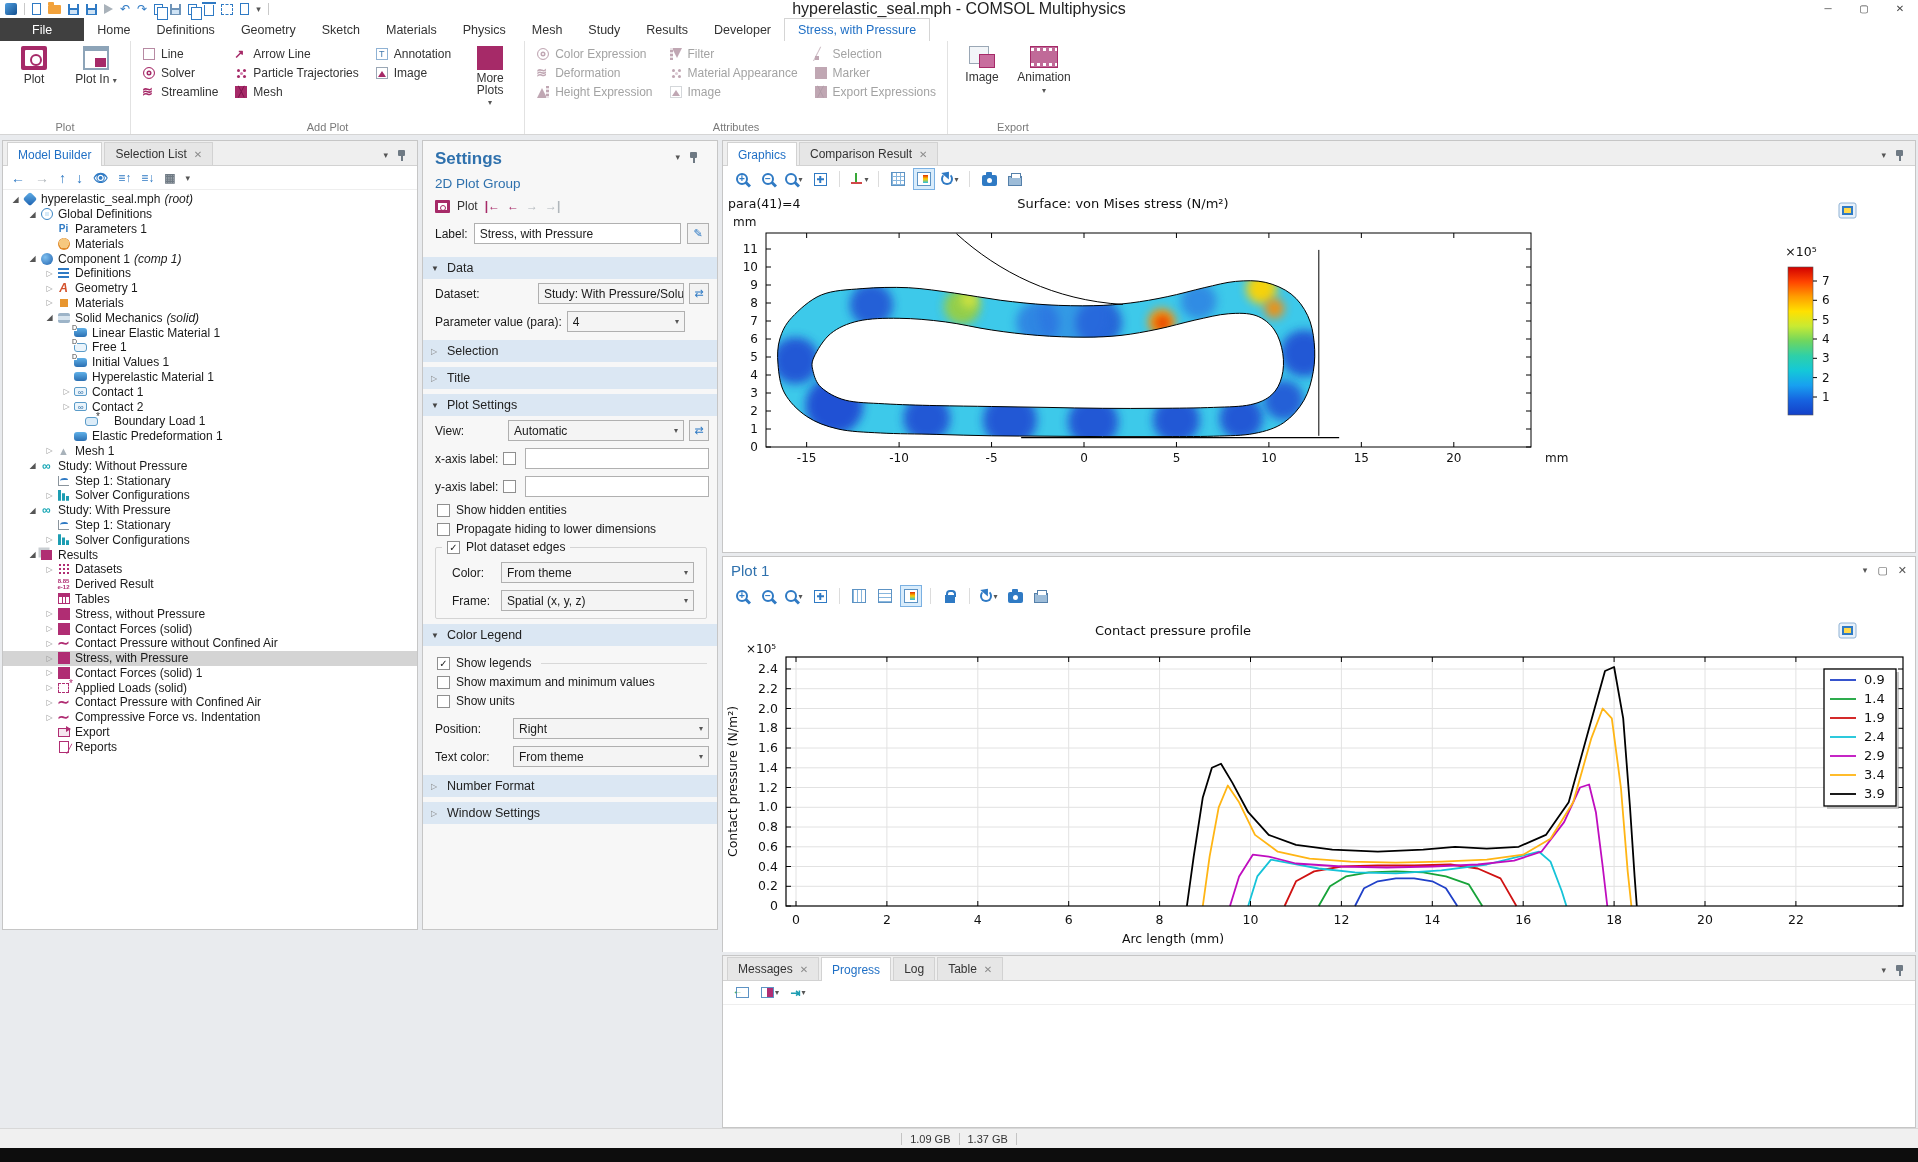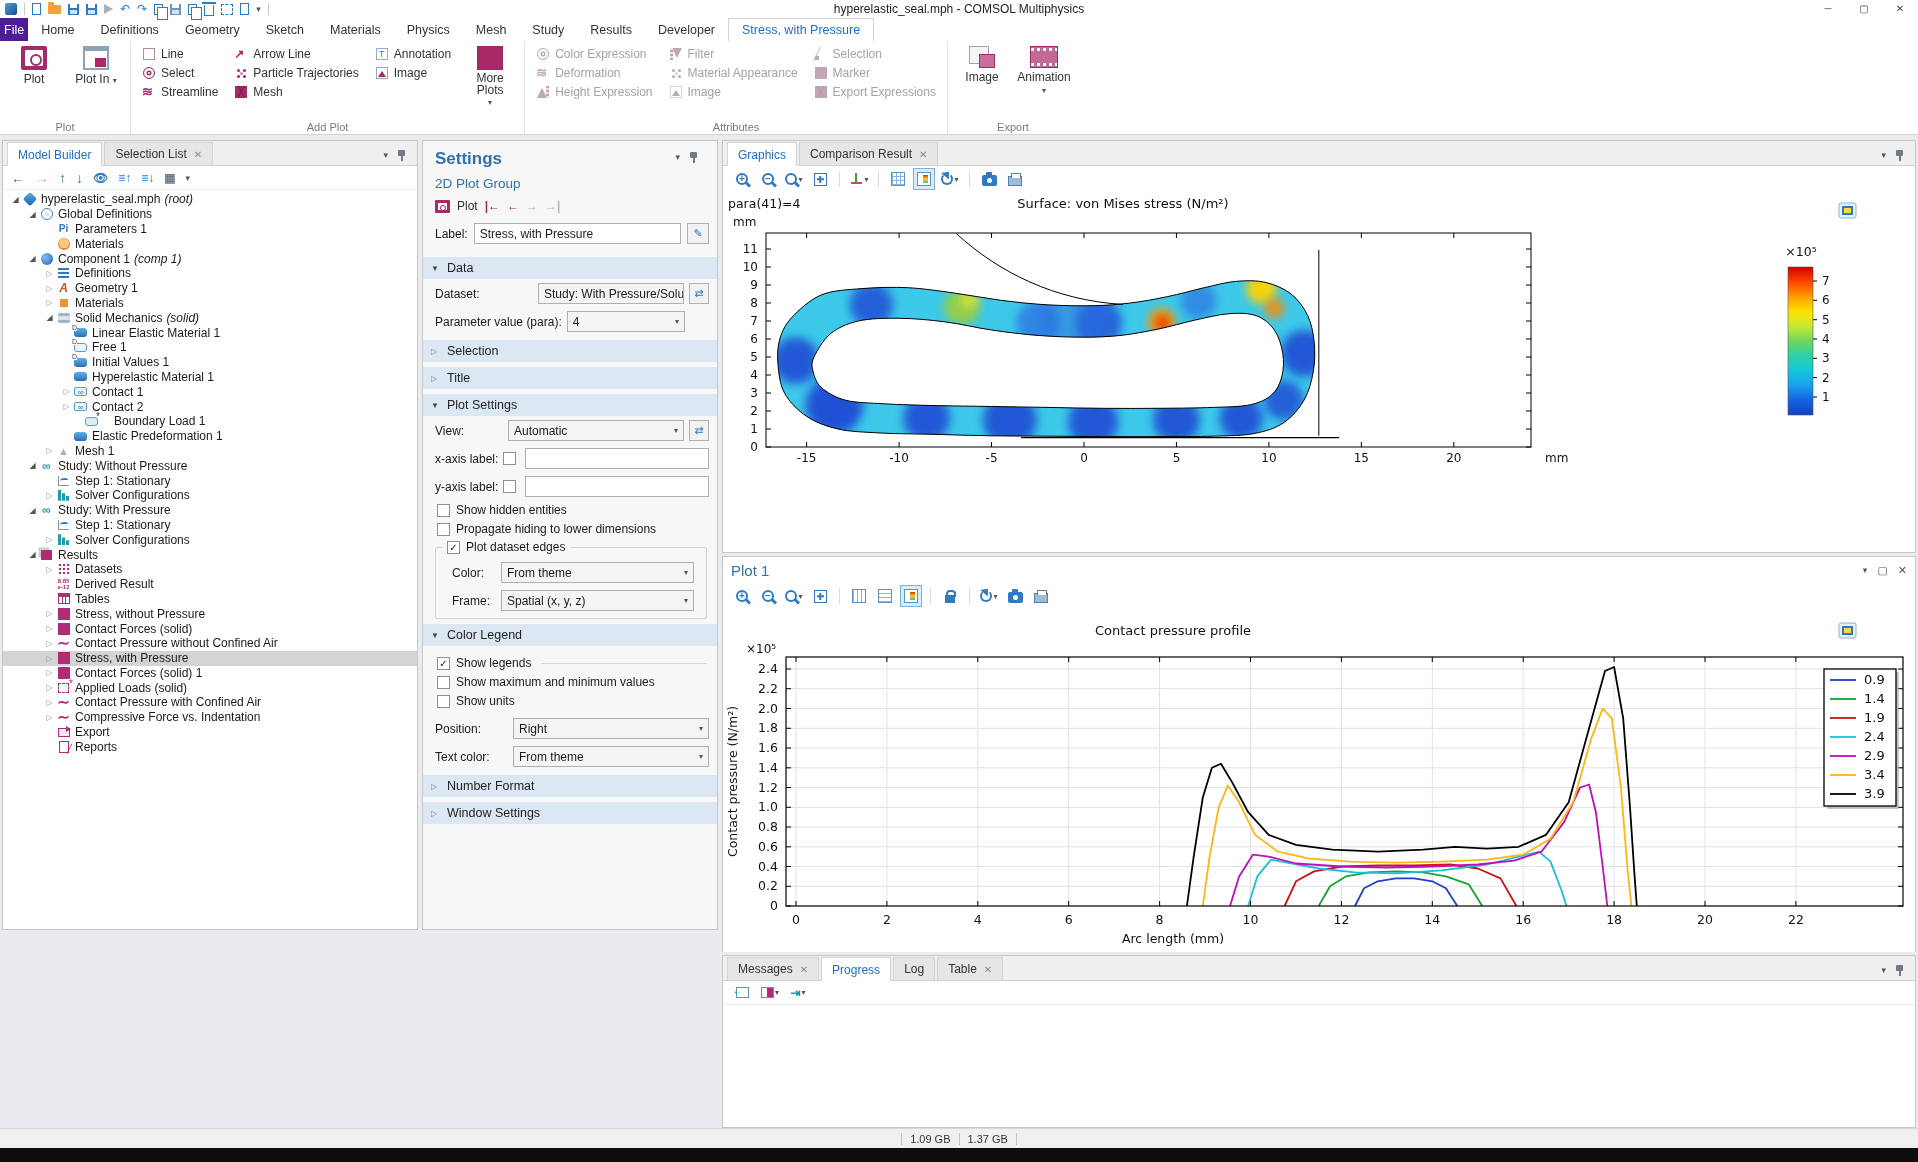--- a/index.html
+++ b/index.html
@@ -18,28 +18,28 @@
 .qsave{width:11px;height:11px;background:#2f7ac4;position:relative}
 .qsave::before{content:"";position:absolute;left:2px;top:0;width:7px;height:4px;background:#fff}
 .qsave::after{content:"";position:absolute;left:2px;bottom:1px;width:7px;height:4px;background:#cfe3f5}
 .qplay{width:0;height:0;border-left:9px solid #a9b2ba;border-top:5px solid transparent;border-bottom:5px solid transparent}
 .qglyph{color:#2f7ac4;font-size:12px;line-height:12px}
 .qcopy{width:9px;height:11px;border:1.4px solid #2f7ac4;background:#fff;position:relative}
 .qcopy::before{content:"";position:absolute;left:2px;top:2px;width:9px;height:11px;border:1.4px solid #2f7ac4;background:#fff}
 .qtrash{width:10px;height:11px;border:1.4px solid #2f7ac4;border-top:none;position:relative;margin-top:2px}
 .qtrash::before{content:"";position:absolute;top:-3px;left:-3px;width:14px;height:2px;background:#2f7ac4}
 .qdash{width:12px;height:11px;border:1.4px dashed #2f7ac4}
-.title-text{position:absolute;left:50%;transform:translateX(-50%);font-size:12px;color:#222;white-space:nowrap}
+.title-text{position:absolute;left:50%;transform:translateX(-50%);font-size:16px;color:#222;white-space:nowrap}
 .win-controls{margin-left:auto;display:flex}
 .win-btn{width:36px;height:18px;text-align:center;line-height:17px;font-size:10px;color:#444}
 
 
 .tabrow{position:absolute;top:18px;left:0;right:0;height:23px;background:#fff;display:flex;align-items:stretch;z-index:4}
 .rtab{padding:0 13px;display:flex;align-items:center;color:#333;font-size:12.5px}
-.rtab.file{background:#4c1d95;color:#fff;padding:0 4px}
+.rtab.file{background:#404040;color:#fff;padding:0 32px}
 .rtab.activedoc{color:#1f6fc5;background:#fff;border:1px solid #d5d5d5;border-bottom:none}
 
 
 .ribbon{position:absolute;top:41px;left:0;right:0;height:94px;background:#fff;border-bottom:1px solid #d5d5d5;display:flex;z-index:3}
 .rgroup{position:relative;padding:3px 8px 15px 8px;border-right:1px solid #e2e2e2;display:flex;gap:10px}
 .rg-label{position:absolute;left:0;right:0;bottom:1px;text-align:center;font-size:11px;color:#7a7a7a}
 .rcols{display:flex;gap:10px}
 .rcol{display:flex;flex-direction:column;justify-content:flex-start}
 .sbtn{display:flex;align-items:center;gap:5px;height:19px;padding:0 3px;white-space:nowrap;color:#333;font-size:12px}
 .sbtn.hl{background:#cfe6fa;border:1px solid #7ab0e2;height:20px}
@@ -283,21 +283,21 @@
 
   <div class="rgroup">
     <div class="rcols">
       <div class="rcol">
         <div class="sbtn">
             <span class="ri ri-line"></span>
             <span>Line</span>
           </div>
         <div class="sbtn">
             <span class="ri ri-contour"></span>
-            <span>Select</span>
+            <span>Solver</span>
           </div>
         <div class="sbtn">
             <span class="ri ri-stream"></span>
             <span>Streamline</span>
           </div>
       </div>
       <div class="rcol">
         <div class="sbtn">
             <span class="ri ri-arrline"></span>
             <span>Arrow Line</span>

